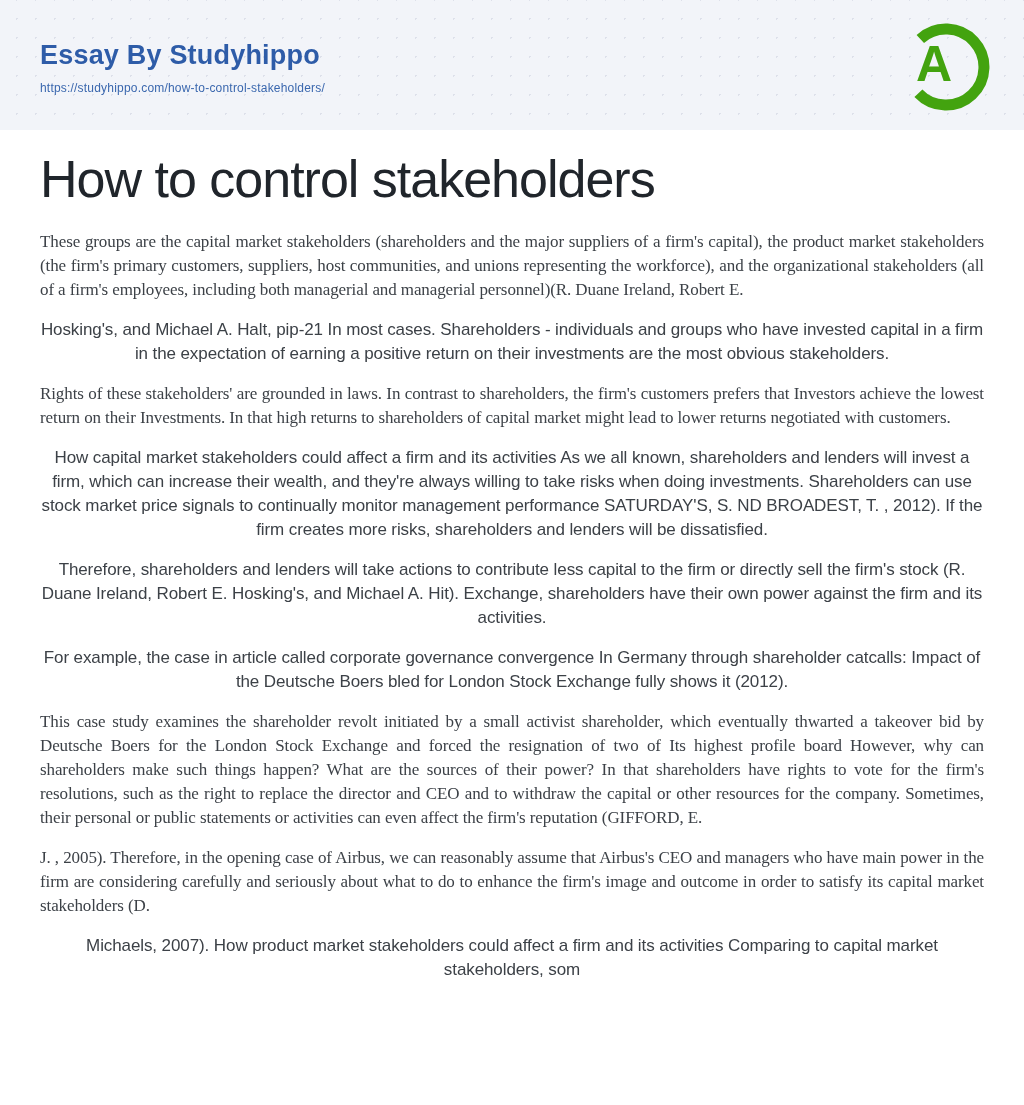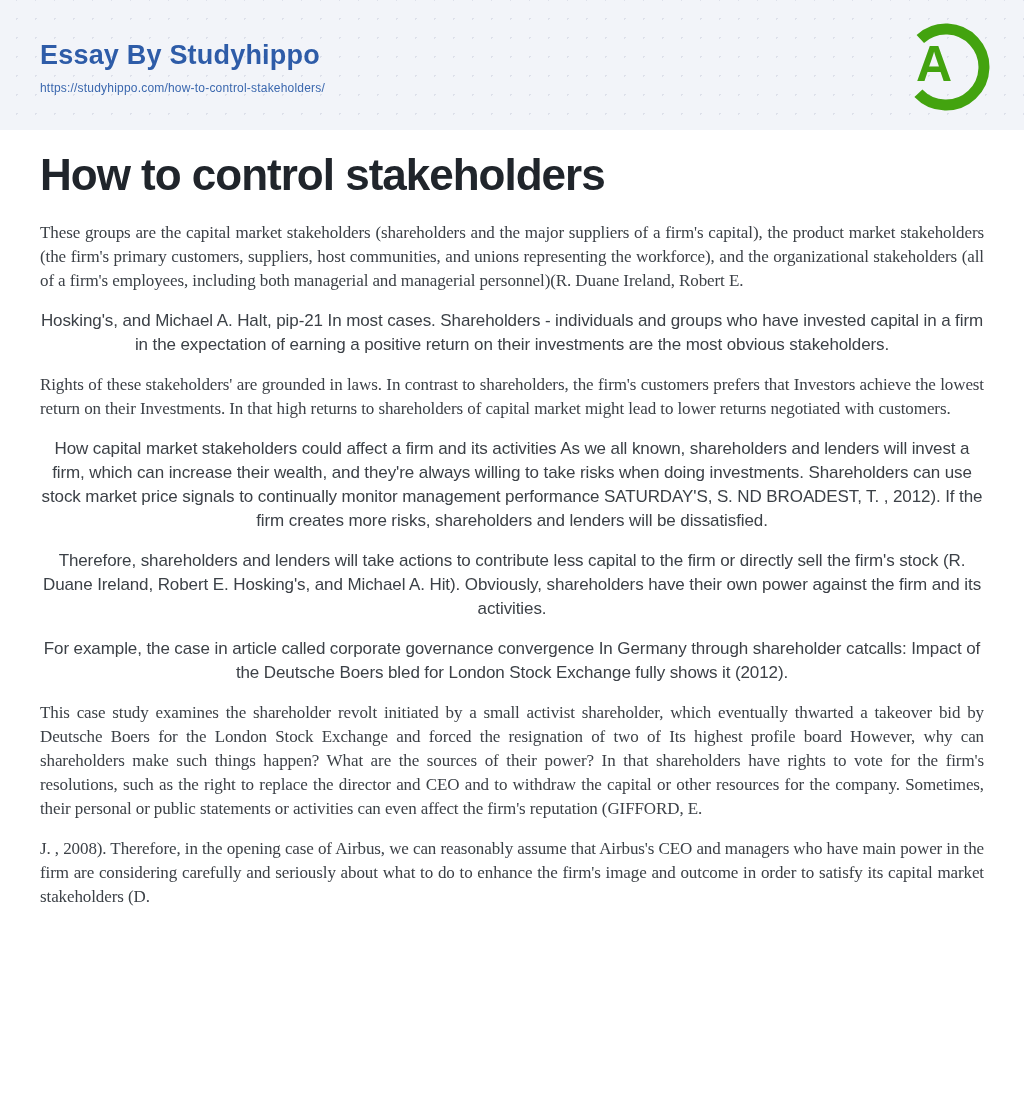--- a/index.html
+++ b/index.html
@@ -42,22 +42,22 @@
     letter-spacing: 0.2px;
   }
   .logo { width: 92px; height: 96px; flex: 0 0 auto; }
 
   
   .article {
     padding: 21px 40px 0 40px;
   }
   .article-title {
     color: #20252b;
-    font-size: 44px;
-    font-weight: 700;
+    font-size: 52px;
+    font-weight: 400;
     letter-spacing: -1px;
     line-height: 1.1;
     margin-bottom: 22px;
   }
   .article p {
     color: #3c4147;
     font-size: 17px;
     line-height: 24px;
     letter-spacing: -0.1px;
     margin-bottom: 16px;
@@ -81,17 +81,18 @@
   </div>
 </header>
 
 <main class="article">
   <h1 class="article-title">How to control stakeholders</h1>
 
   <p class="justify">These groups are the capital market stakeholders (shareholders and the major suppliers of a firm's capital), the product market stakeholders (the firm's primary customers, suppliers, host communities, and unions representing the workforce), and the organizational stakeholders (all of a firm's employees, including both managerial and managerial personnel)(R. Duane Ireland, Robert E.</p>
   <p>Hosking's, and Michael A. Halt, pip-21 In most cases. Shareholders - individuals and groups who have invested capital in a firm in the expectation of earning a positive return on their investments are the most obvious stakeholders.</p>
   <p class="justify">Rights of these stakeholders' are grounded in laws. In contrast to shareholders, the firm's customers prefers that Investors achieve the lowest return on their Investments. In that high returns to shareholders of capital market might lead to lower returns negotiated with customers.</p>
   <p>How capital market stakeholders could affect a firm and its activities As we all known, shareholders and lenders will invest a firm, which can increase their wealth, and they're always willing to take risks when doing investments. Shareholders can use stock market price signals to continually monitor management performance SATURDAY'S, S. ND BROADEST, T. , 2012). If the firm creates more risks, shareholders and lenders will be dissatisfied.</p>
-  <p>Therefore, shareholders and lenders will take actions to contribute less capital to the firm or directly sell the firm's stock (R. Duane Ireland, Robert E. Hosking's, and Michael A. Hit). Obviously, shareholders have their own power against the firm and its activities.</p>
+  <p>Therefore, shareholders and lenders will take actions to contribute less capital to the firm or directly sell the firm's stock (R. Duane Ireland, Robert E. Hosking's, and Michael A. Hit). Exchange, shareholders have their own power against the firm and its activities.</p>
   <p>For example, the case in article called corporate governance convergence In Germany through shareholder catcalls: Impact of the Deutsche Boers bled for London Stock Exchange fully shows it (2012).</p>
   <p class="justify">This case study examines the shareholder revolt initiated by a small activist shareholder, which eventually thwarted a takeover bid by Deutsche Boers for the London Stock Exchange and forced the resignation of two of Its highest profile board However, why can shareholders make such things happen? What are the sources of their power? In that shareholders have rights to vote for the firm's resolutions, such as the right to replace the director and CEO and to withdraw the capital or other resources for the company. Sometimes, their personal or public statements or activities can even affect the firm's reputation (GIFFORD, E.</p>
-  <p class="justify">J. , 2008). Therefore, in the opening case of Airbus, we can reasonably assume that Airbus's CEO and managers who have main power in the firm are considering carefully and seriously about what to do to enhance the firm's image and outcome in order to satisfy its capital market stakeholders (D.</p>
+  <p class="justify">J. , 2005). Therefore, in the opening case of Airbus, we can reasonably assume that Airbus's CEO and managers who have main power in the firm are considering carefully and seriously about what to do to enhance the firm's image and outcome in order to satisfy its capital market stakeholders (D.</p>
+  <p>Michaels, 2007). How product market stakeholders could affect a firm and its activities Comparing to capital market stakeholders, som</p>
 </main>
 
 </body></html>

